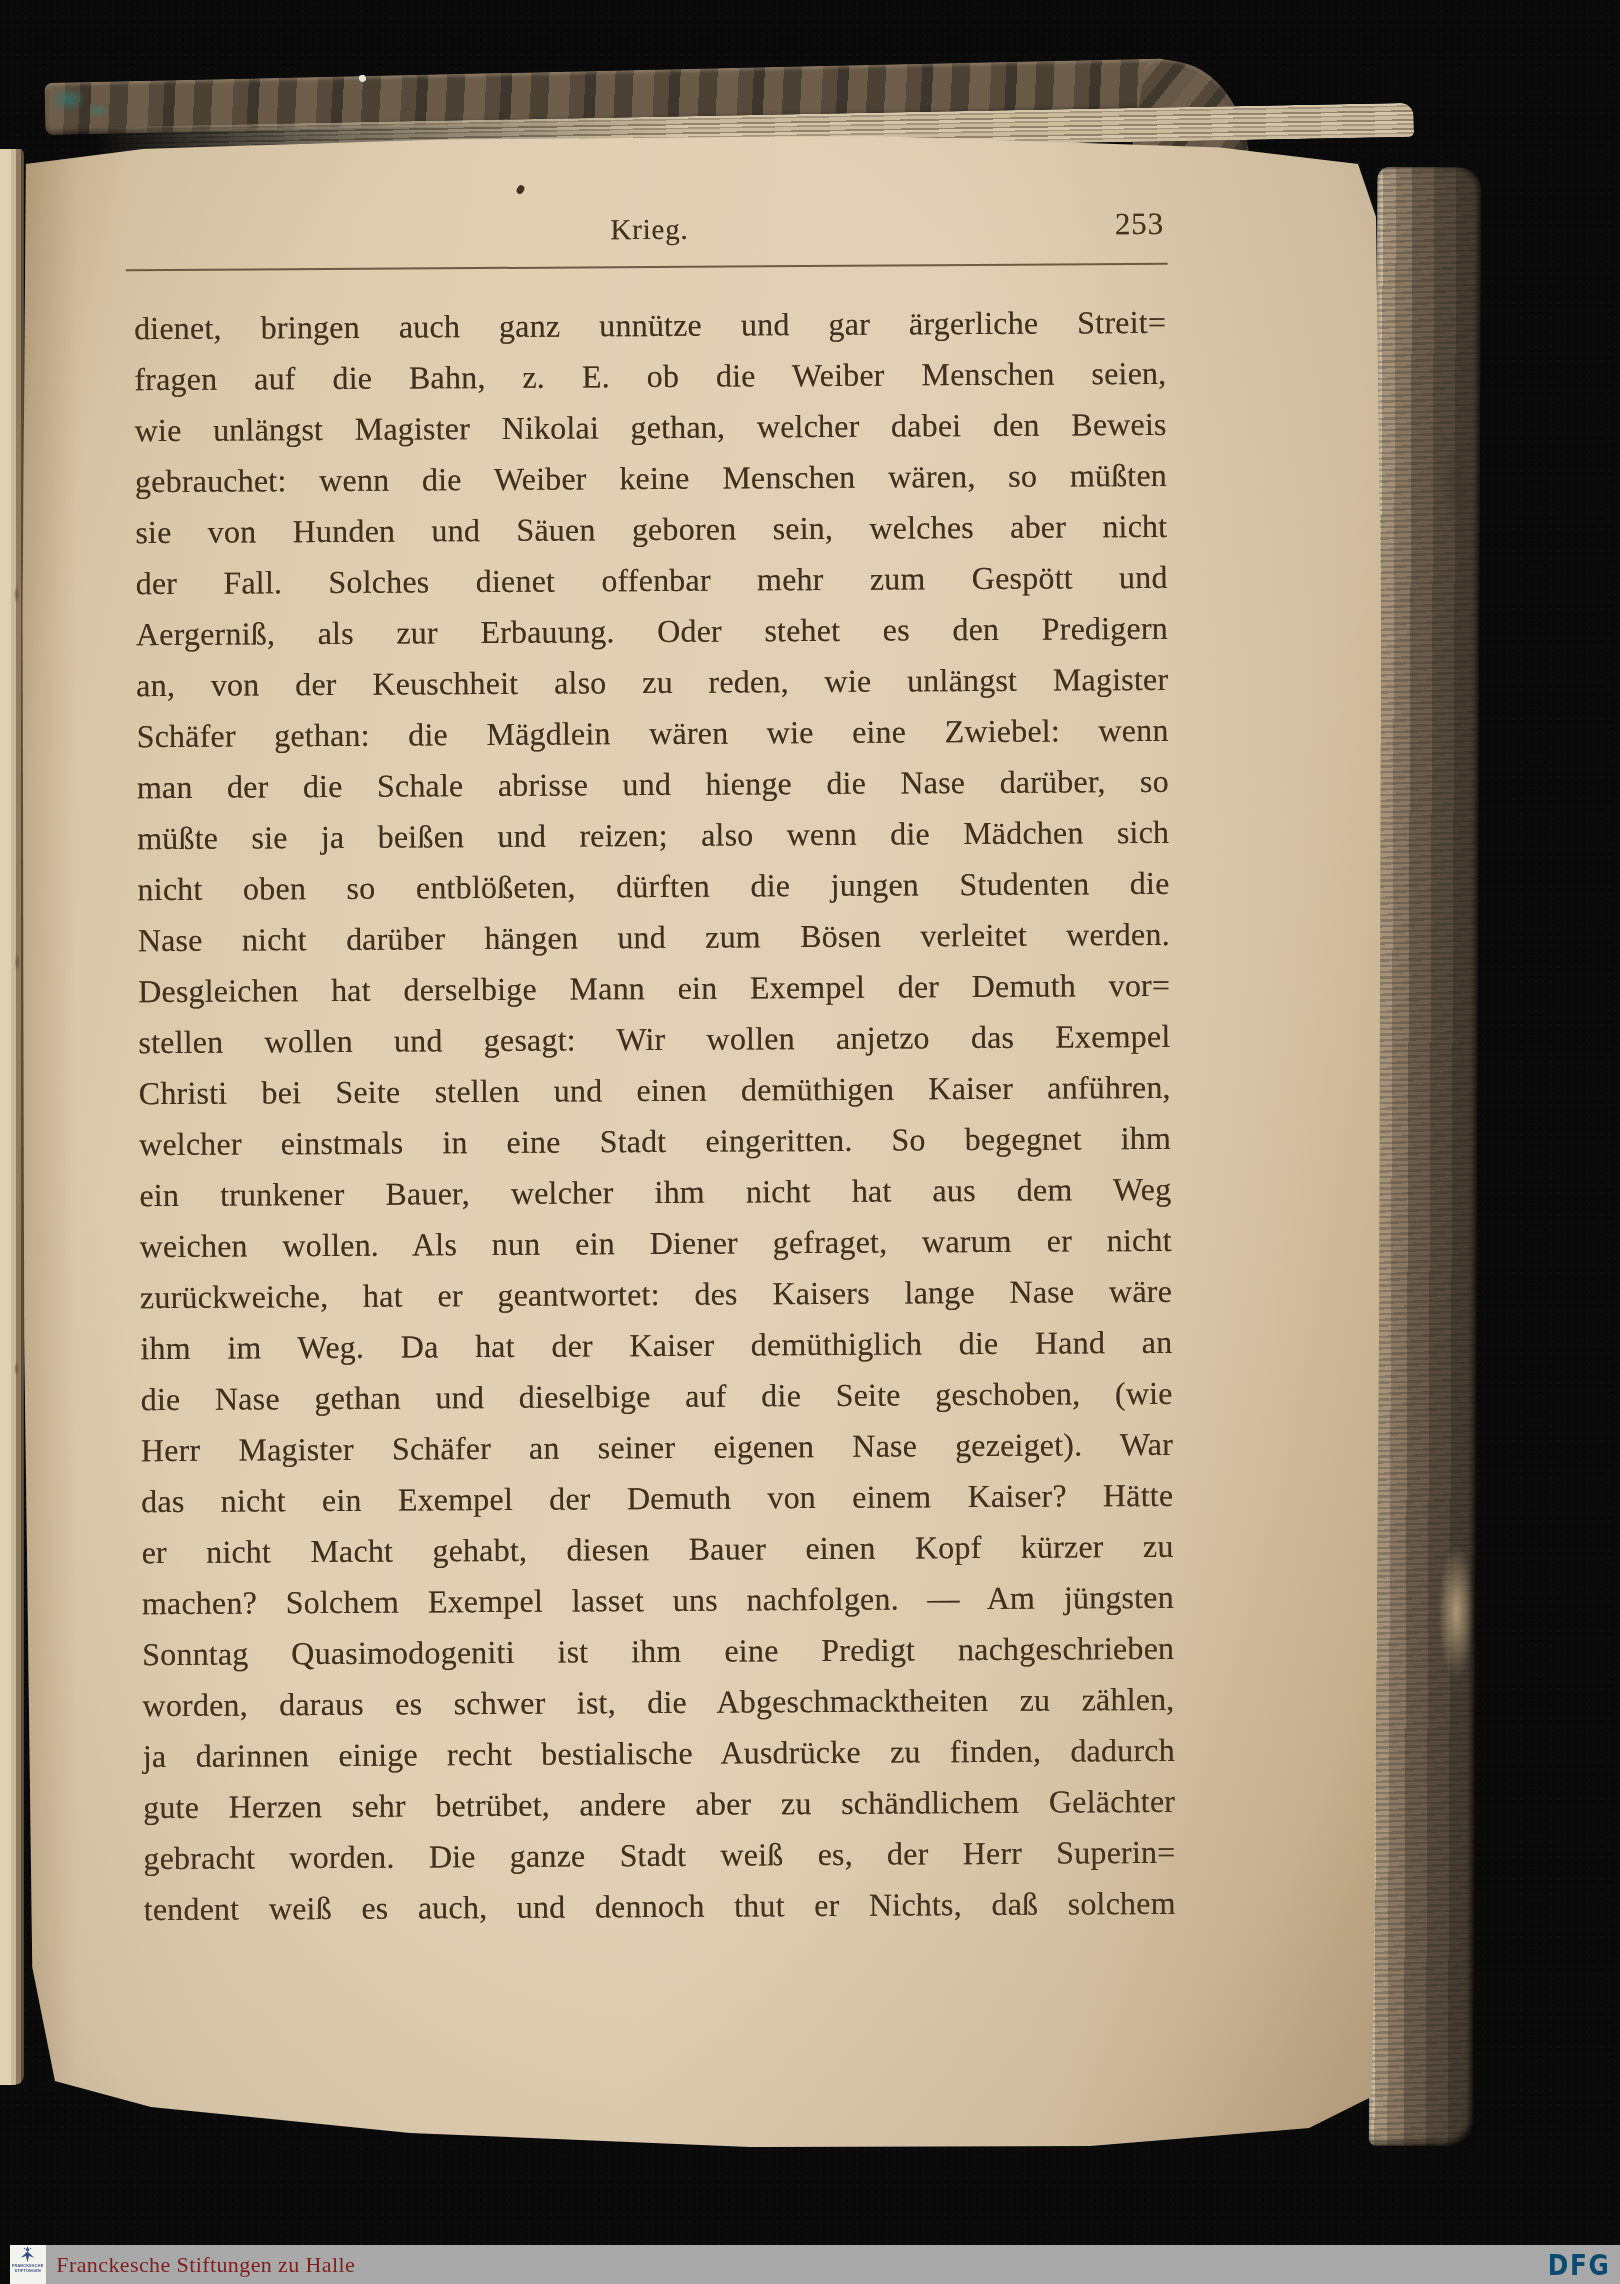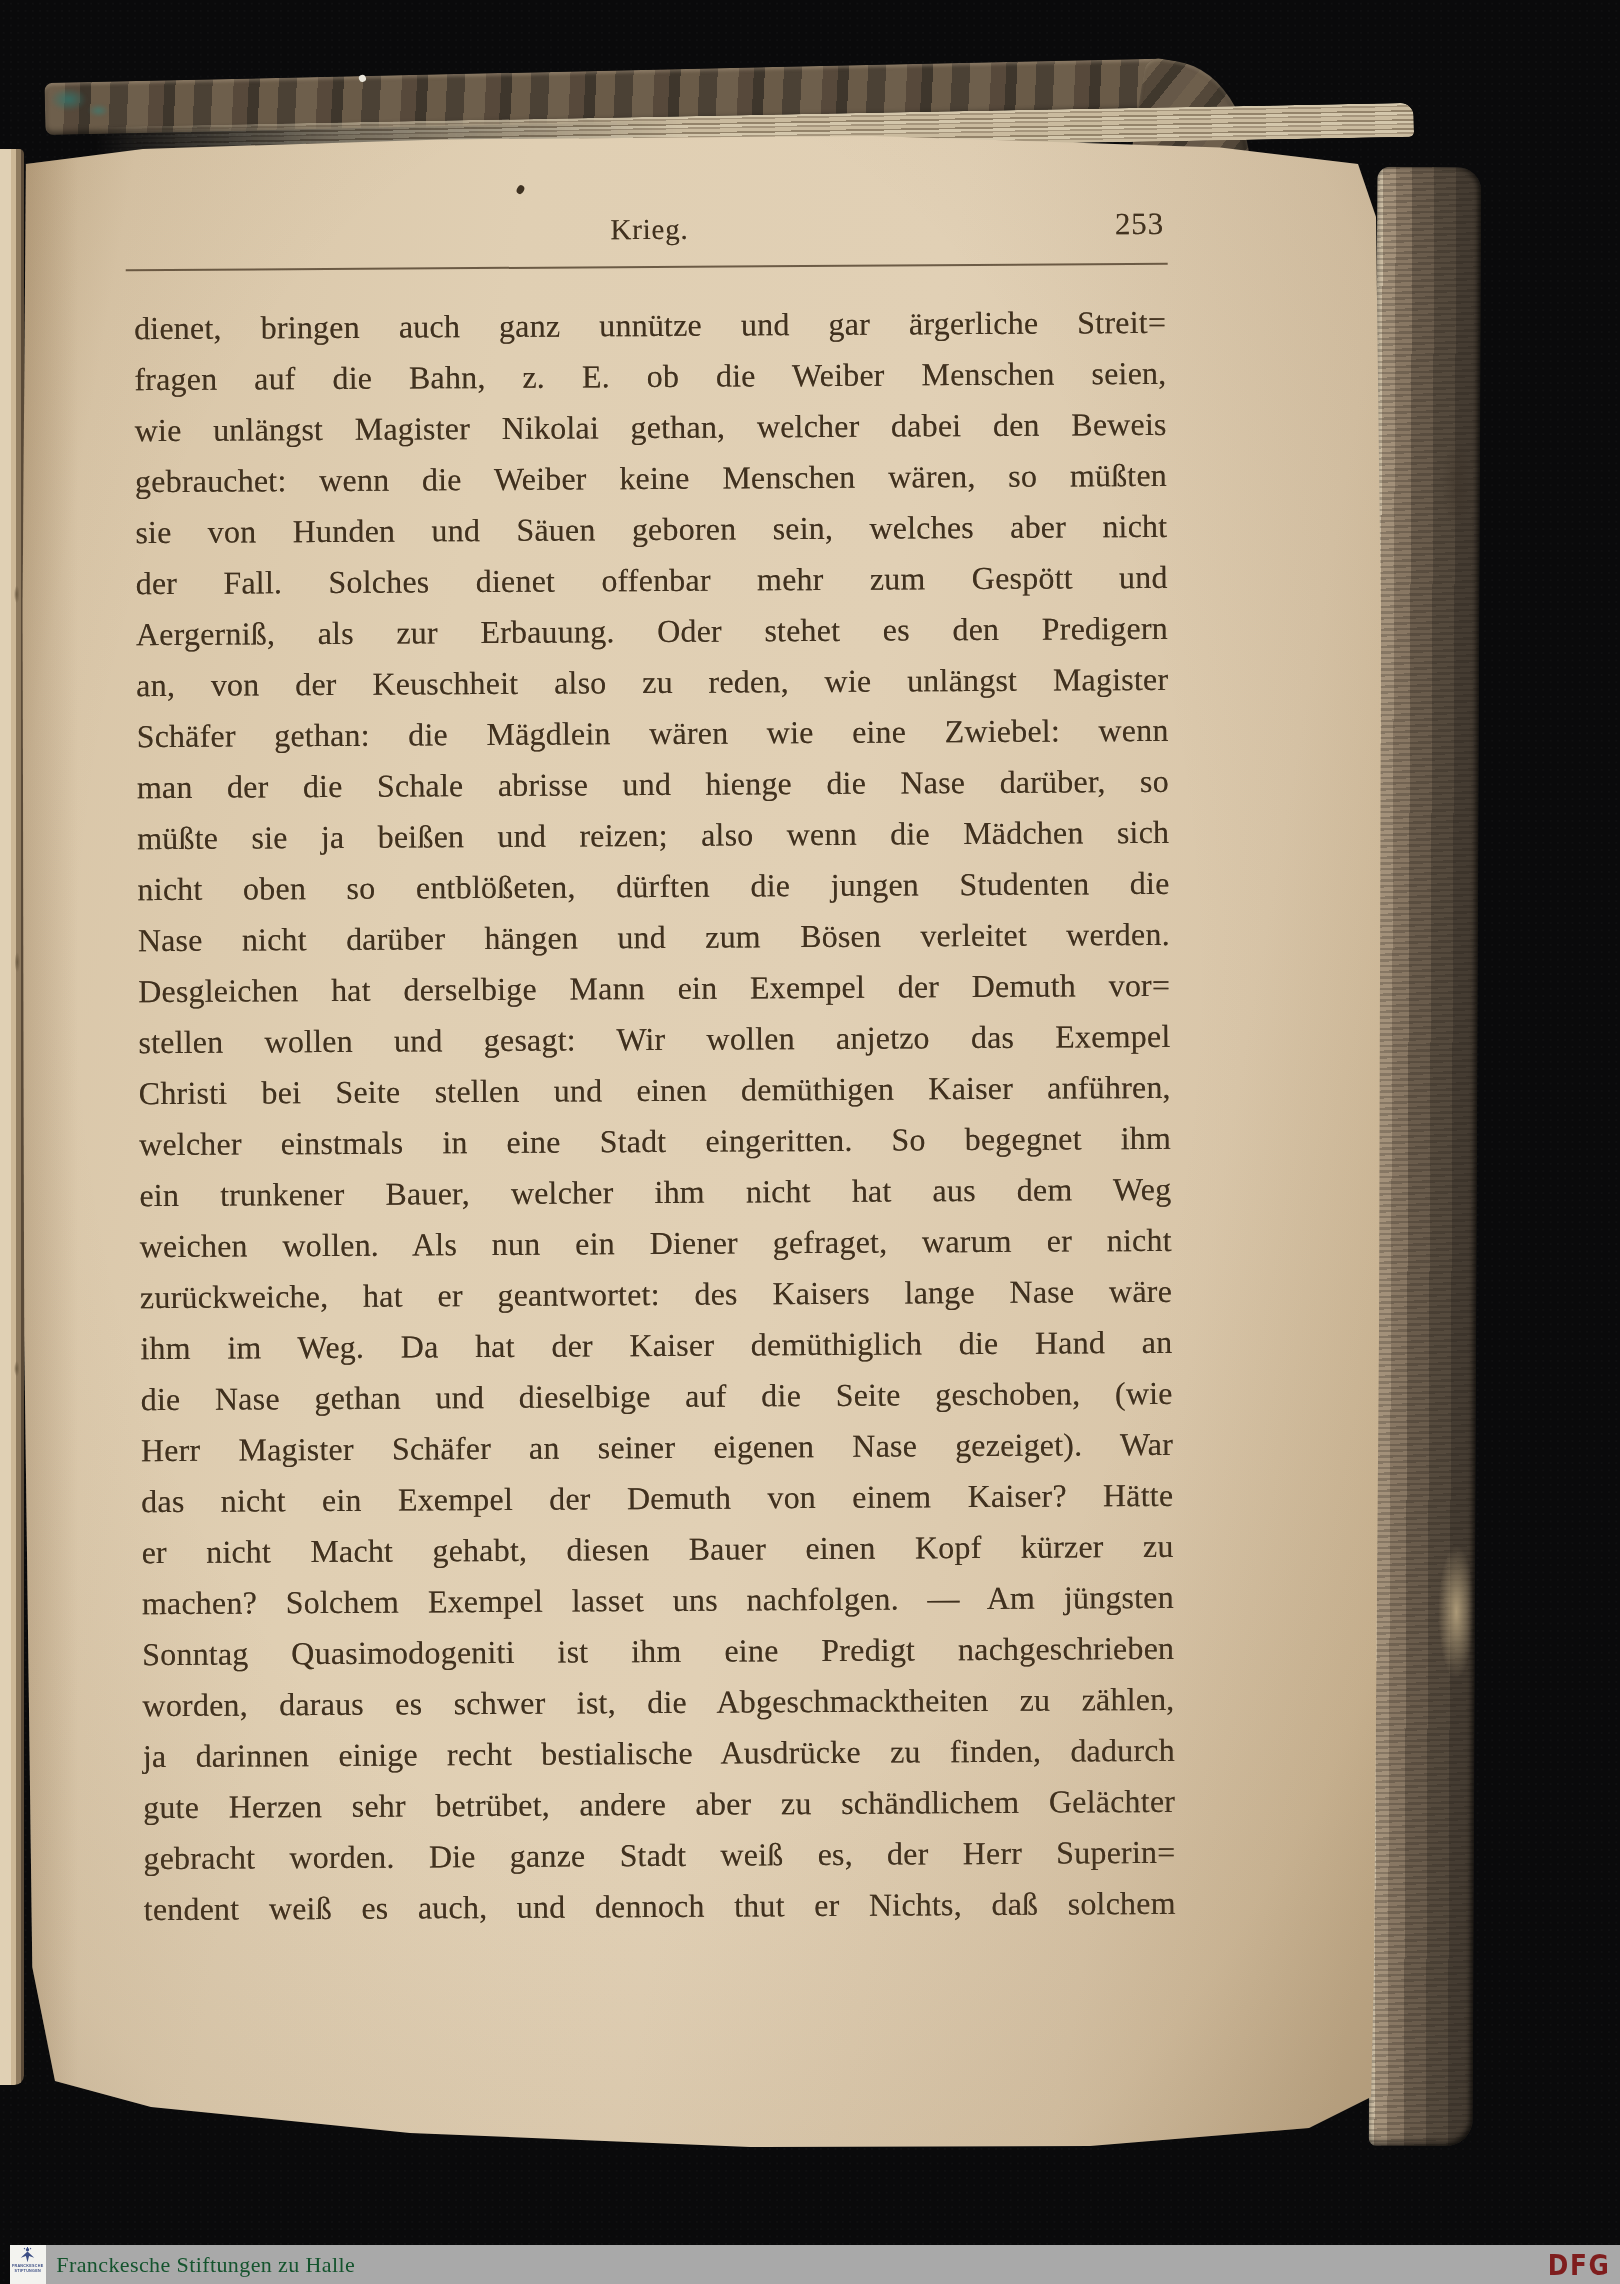--- a/index.html
+++ b/index.html
@@ -120,24 +120,24 @@
   
   .footer-bar{left:45px;top:2245px;width:1575px;height:39px;background:#a9a9a9;}
   .logo-box{left:9.7px;top:2245px;width:36px;height:39px;background:#f3f3ef;
     display:flex;flex-direction:column;align-items:center;justify-content:flex-start;
     position:absolute;}
   .logo-box svg{position:relative;margin-top:2.4px;display:block;}
   .logo-text{position:relative;margin-top:0.8px;font-family:"Liberation Sans",sans-serif;
     font-size:3.7px;line-height:4px;color:#3c4e85;text-align:center;letter-spacing:0.3px;
     font-weight:bold;}
   .institution{left:11.3px;top:0;height:39px;line-height:39px;
-    font-size:22px;color:#14532d;letter-spacing:0.4px;}
+    font-size:22px;color:#7f1d1d;letter-spacing:0.4px;}
   .dfg{right:9.7px;top:0;height:39px;line-height:41px;
     font-family:"DejaVu Sans",sans-serif;font-weight:800;font-size:27.5px;
-    color:#7f1d1d;letter-spacing:1.6px;font-stretch:condensed;}
+    color:#0c4a6e;letter-spacing:1.6px;font-stretch:condensed;}
 </style>
 </head>
 <body>
 
 <div class="stage">
 
   <div class="top-edge"></div>
   <div class="teal-spot-1"></div>
   <div class="teal-spot-2"></div>
   <div class="top-corner"></div>

